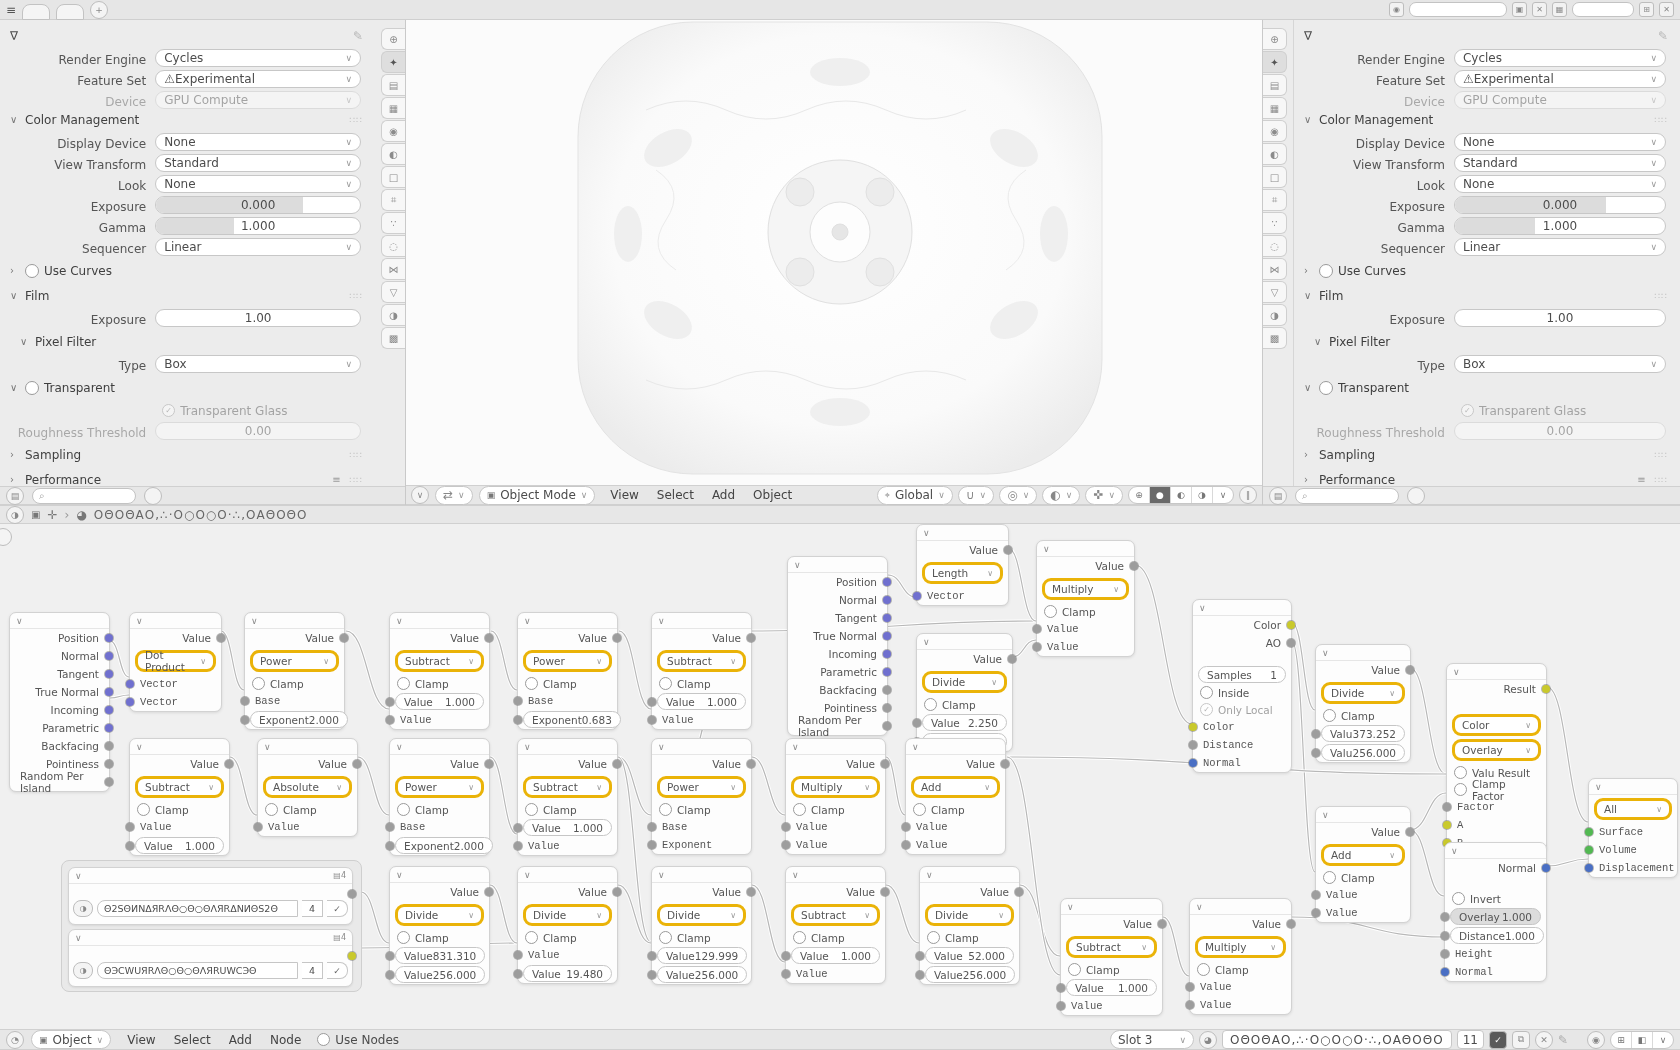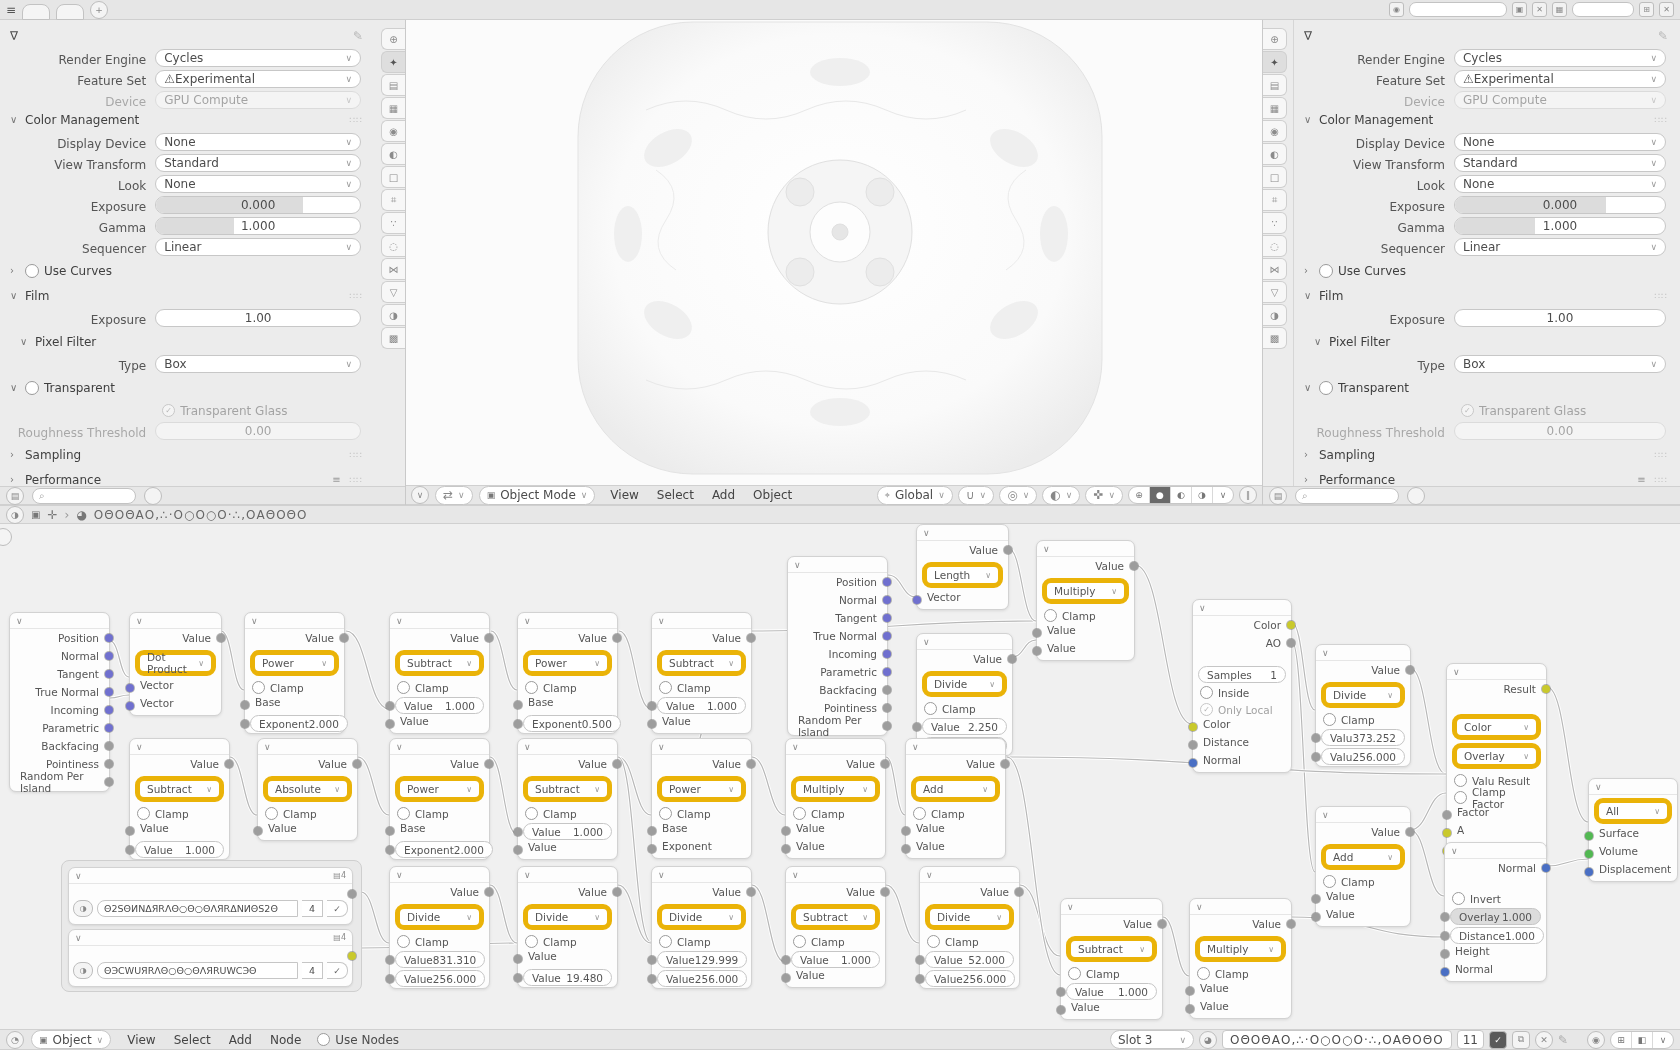--- a/index.html
+++ b/index.html
@@ -59,22 +59,22 @@
   #vp-header{position:absolute;left:0;bottom:0;right:0;height:20px;}
   
   #ne-top{position:absolute;left:0;top:505px;width:1680px;height:19px;padding:0 6px;gap:7px;}
   #graph{position:absolute;left:0;top:524px;width:1680px;height:505px;background:#f0f0f0;overflow:hidden;}
   #links{position:absolute;left:0;top:0;}
   .node{position:absolute;background:#fdfdfd;border:1px solid #d2d2d2;border-radius:7px;
         box-shadow:0 1px 3px rgba(0,0,0,.10);font-size:10.5px;color:#555;box-sizing:border-box;}
   .n-head{height:15px;display:flex;align-items:center;padding:0 6px;color:#8a8a8a;font-size:9px;
           border-bottom:1px solid #e6e6e6;}
   .n-out{height:18px;display:flex;align-items:center;justify-content:flex-end;padding:0 10px;position:relative;}
-  .n-in{height:18px;display:flex;padding:0 10px;position:relative;}
-  .n-sel{margin:3px 5px;height:16px;border:5px solid #eab308;border-radius:9px;display:flex;align-items:center;
+  .n-in{height:18px;display:flex;align-items:center;padding:0 10px;position:relative;font-family:Liberation Mono, monospace;}
+  .n-sel{margin:3px 5px;height:16px;border:3px solid #eab308;border-radius:9px;display:flex;align-items:center;
          padding:0 7px;background:#fff;}
   .n-sel .chev{margin-left:auto;color:#999;font-size:8px;}
   .n-chk{height:17px;display:flex;align-items:center;gap:5px;padding:0 7px;}
   .n-chk .ckc{width:11px;height:11px;}
   .n-pillrow{height:19px;display:flex;align-items:center;padding:0 5px;position:relative;}
   .n-pill{flex:1;height:15px;border:1px solid #c6c6c6;border-radius:9px;background:#fff;display:flex;
           align-items:center;padding:0 8px;}
   .n-pill .v{margin-left:auto;}
   .n-pill.filled{background:#dcdcdc;}
   .n-sp{height:13px;}
@@ -799,21 +799,21 @@
           <span>Clamp</span>
         </div>
         <div class="n-in">
           <span class="dot l" style="background: rgb(157, 157, 157);"></span>
           <span>Base</span>
         </div>
         <div class="n-pillrow">
           <span class="dot l" style="background: rgb(157, 157, 157);"></span>
           <span class="n-pill">
             <span>Exponent</span>
-            <span class="v">0.500</span>
+            <span class="v">0.683</span>
           </span>
         </div>
       </div>
       <div class="node" style="left: 651px; top: 88px; width: 101px;">
         <div class="n-head">
           <span>∨</span>
         </div>
         <div class="n-out">
           <span>Value</span>
           <span class="dot r" style="background: rgb(157, 157, 157);"></span>

